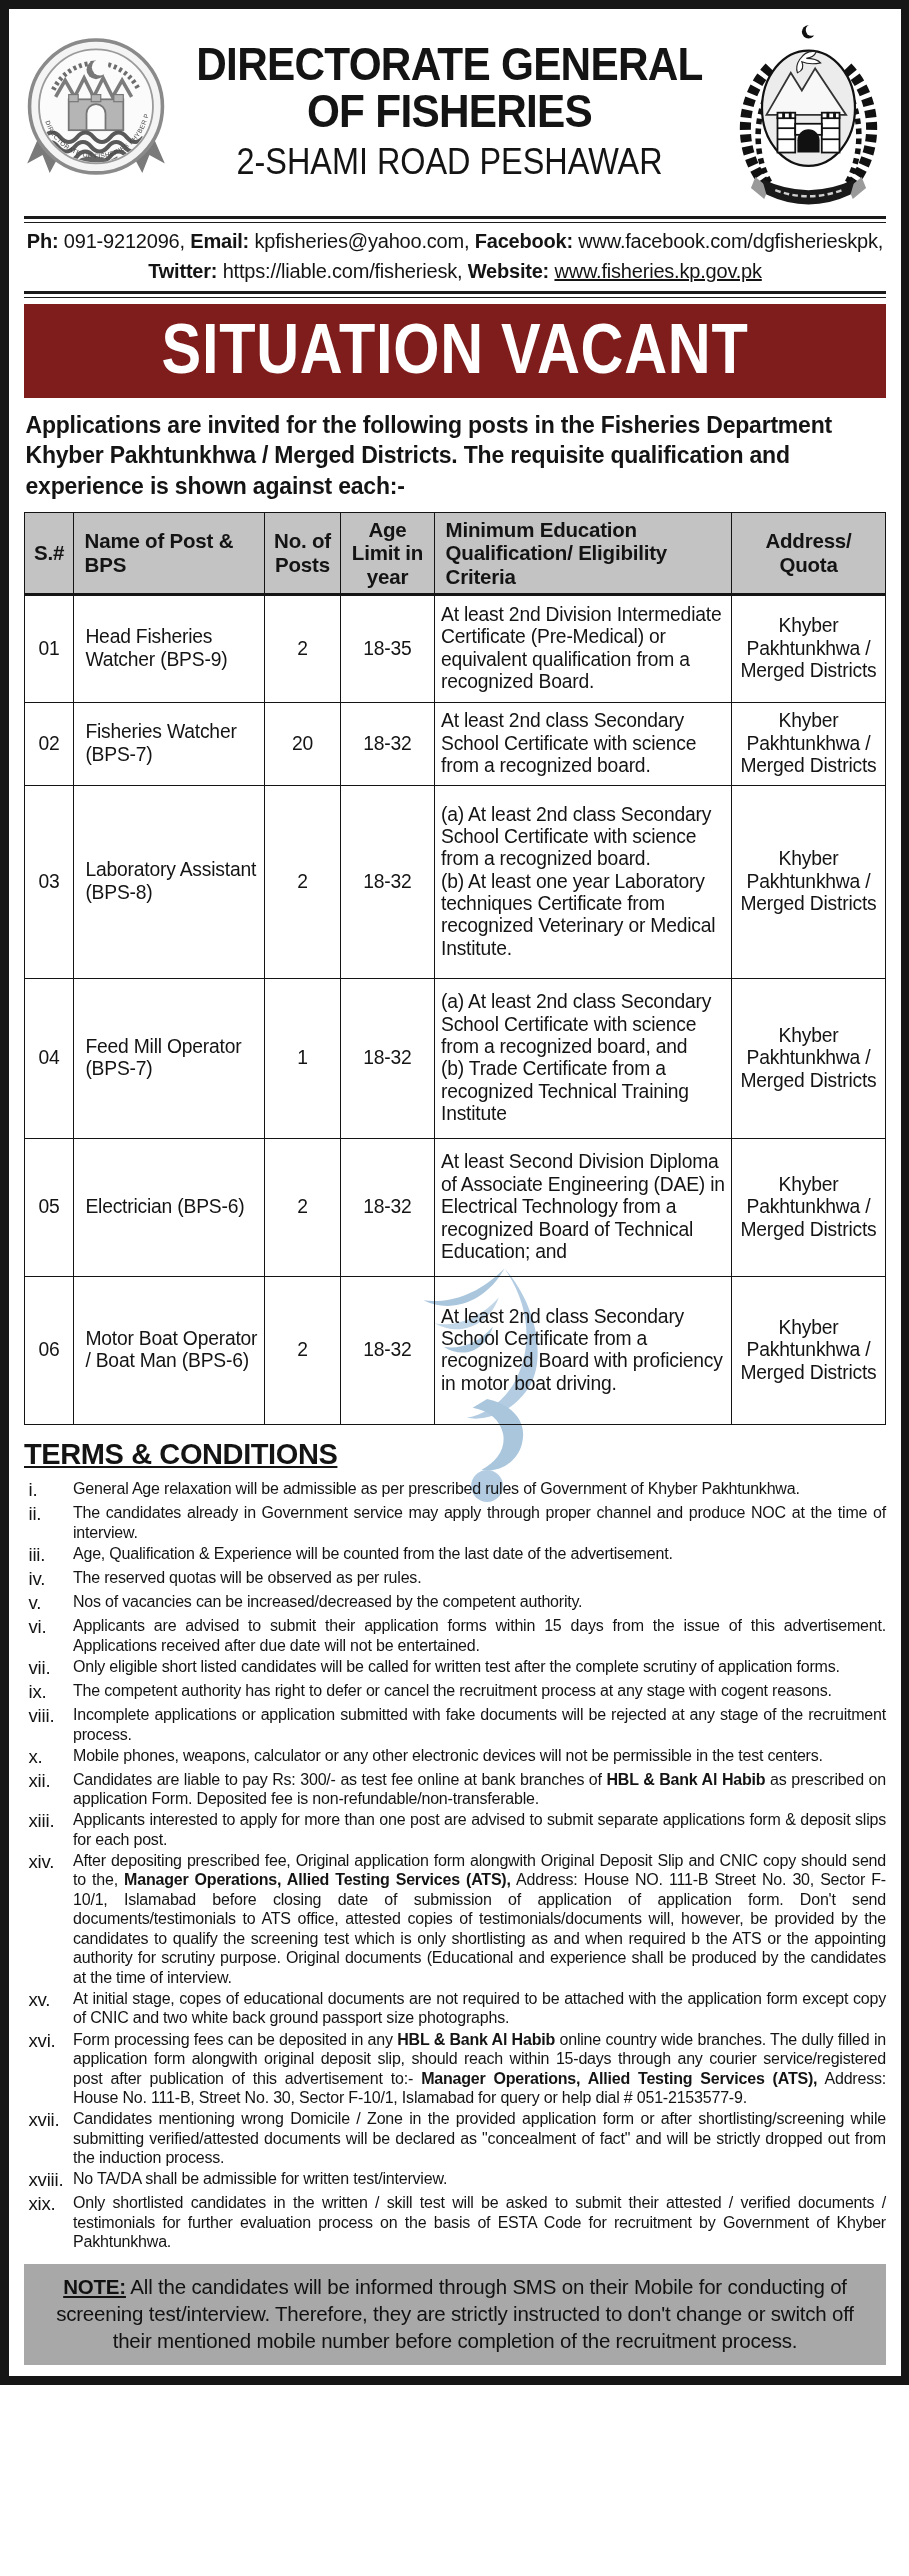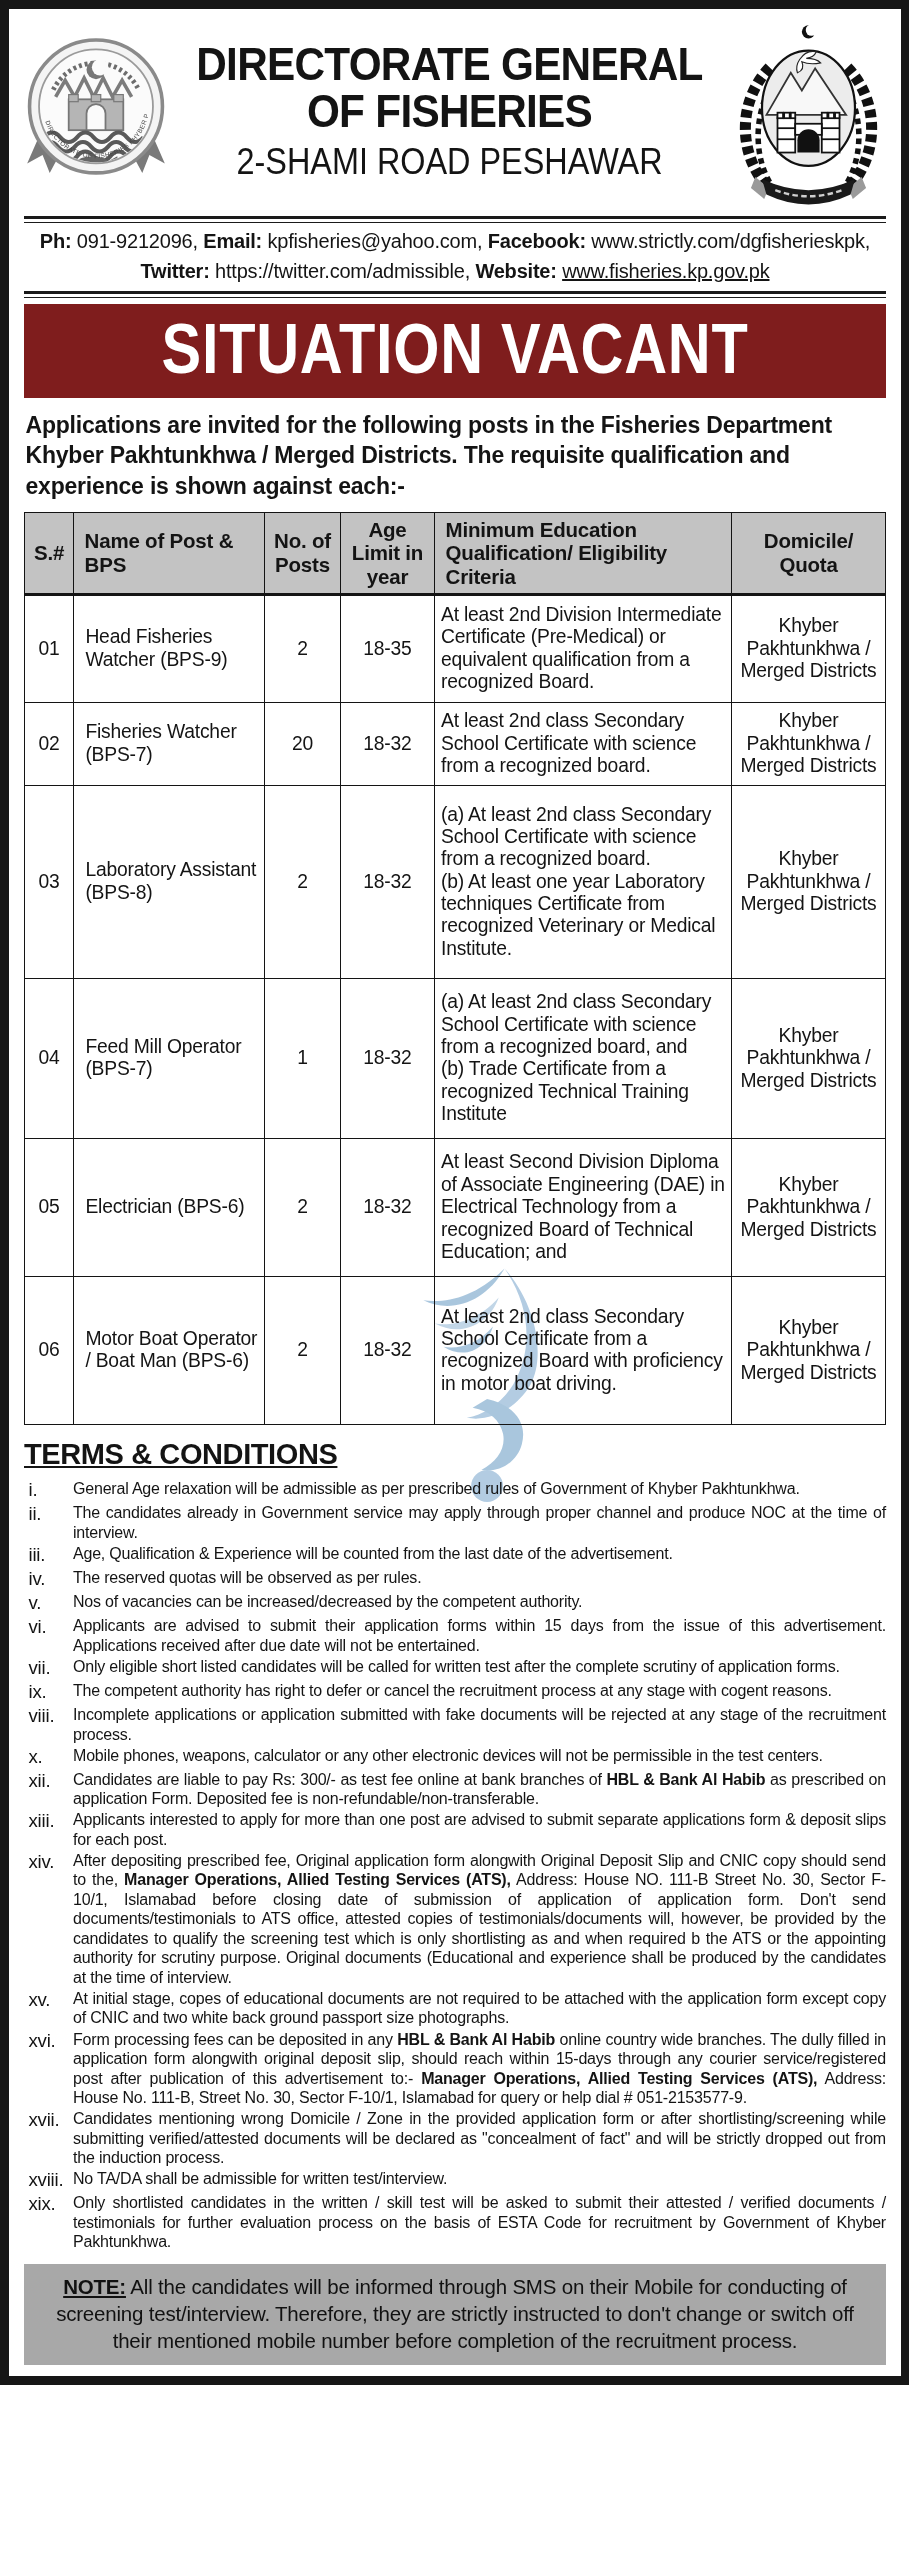--- a/index.html
+++ b/index.html
@@ -132,22 +132,22 @@
         <path d="M60 118 L60 107 A10 10 0 0 1 80 107 L80 118 Z" fill="#111"></path>
         <path d="M22 140 L34 150 L30 160 L18 150 Z" fill="#9a9a9a"></path>
         <path d="M118 140 L106 150 L110 160 L122 150 Z" fill="#9a9a9a"></path>
         <path d="M28 142 Q70 162 112 142 L108 156 Q70 174 32 156 Z" fill="#1a1a1a"></path>
         <path d="M40 152 Q70 163 100 152" stroke="#cfcfcf" stroke-width="2.2" stroke-dasharray="5 3" fill="none"></path>
       </svg>
     </div>
   </div>
 
   <div class="rule"></div>
-  <div class="contact"><span class="b">Ph: </span><span>091-9212096, </span><span class="b">Email: </span><span>kpfisheries@yahoo.com, </span><span class="b">Facebook: </span><span>www.strictly.com/dgfisherieskpk,</span></div>
-  <div class="contact" style="margin-top:-3px;"><span class="b">Twitter: </span><span>https://twitter.com/admissible, </span><span class="b">Website: </span><span class="u">www.fisheries.kp.gov.pk</span></div>
+  <div class="contact"><span class="b">Ph: </span><span>091-9212096, </span><span class="b">Email: </span><span>kpfisheries@yahoo.com, </span><span class="b">Facebook: </span><span>www.facebook.com/dgfisherieskpk,</span></div>
+  <div class="contact" style="margin-top:-3px;"><span class="b">Twitter: </span><span>https://liable.com/fisheriesk, </span><span class="b">Website: </span><span class="u">www.fisheries.kp.gov.pk</span></div>
   <div class="rule"></div>
 
   <div class="banner">
     <span class="banner-text">SITUATION VACANT</span>
   </div>
 
   <div class="intro">Applications are invited for the following posts in the Fisheries Department Khyber Pakhtunkhwa / Merged Districts. The requisite qualification and experience is shown against each:-</div>
 
   <table class="posts">
     <colgroup>
@@ -158,21 +158,21 @@
         <col style="width:297px">
         <col>
     </colgroup>
     <thead>
       <tr class="hr0">
         <th>S.#</th>
         <th style="text-align:left; padding-left:10.6px;">Name of Post &amp; BPS</th>
         <th>No. of Posts</th>
         <th>Age Limit in year</th>
         <th style="text-align:left; padding-left:10.6px;">Minimum Education Qualification/ Eligibility Criteria</th>
-        <th>Domicile/ Quota</th>
+        <th>Address/ Quota</th>
       </tr>
     </thead>
     <tbody>
       <tr class="rh1">
         <td class="c">01</td>
         <td class="post">Head Fisheries Watcher (BPS-9)</td>
         <td class="c">2</td>
         <td class="c">18-35</td>
         <td class="qual">At least 2nd Division Intermediate Certificate (Pre-Medical) or equivalent qualification from a recognized Board.</td>
         <td class="c">Khyber Pakhtunkhwa / Merged Districts</td>

